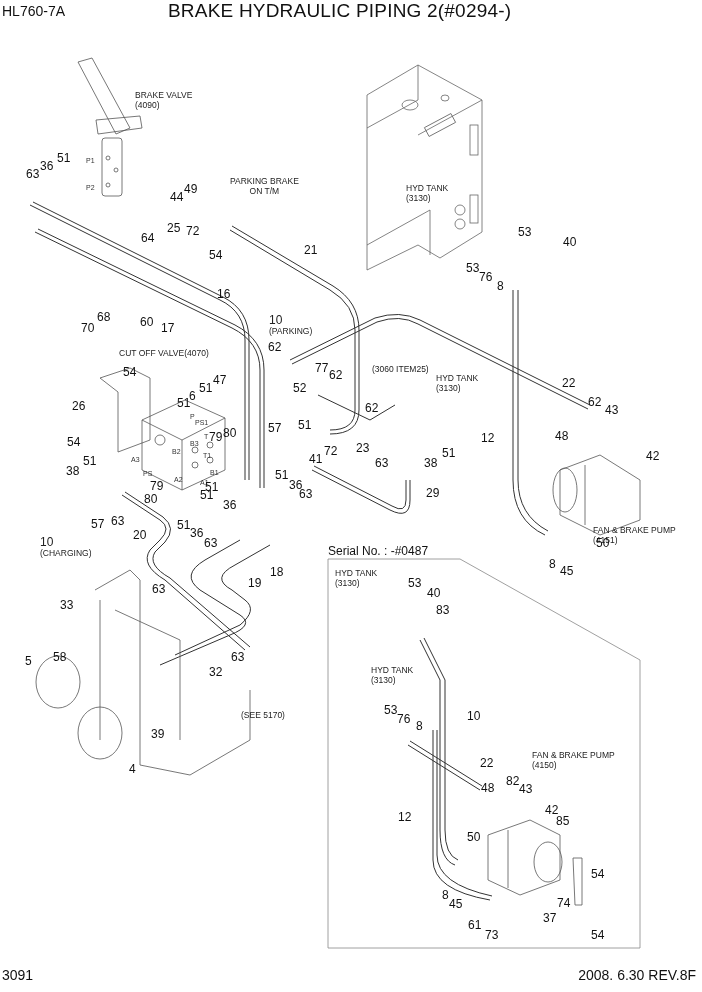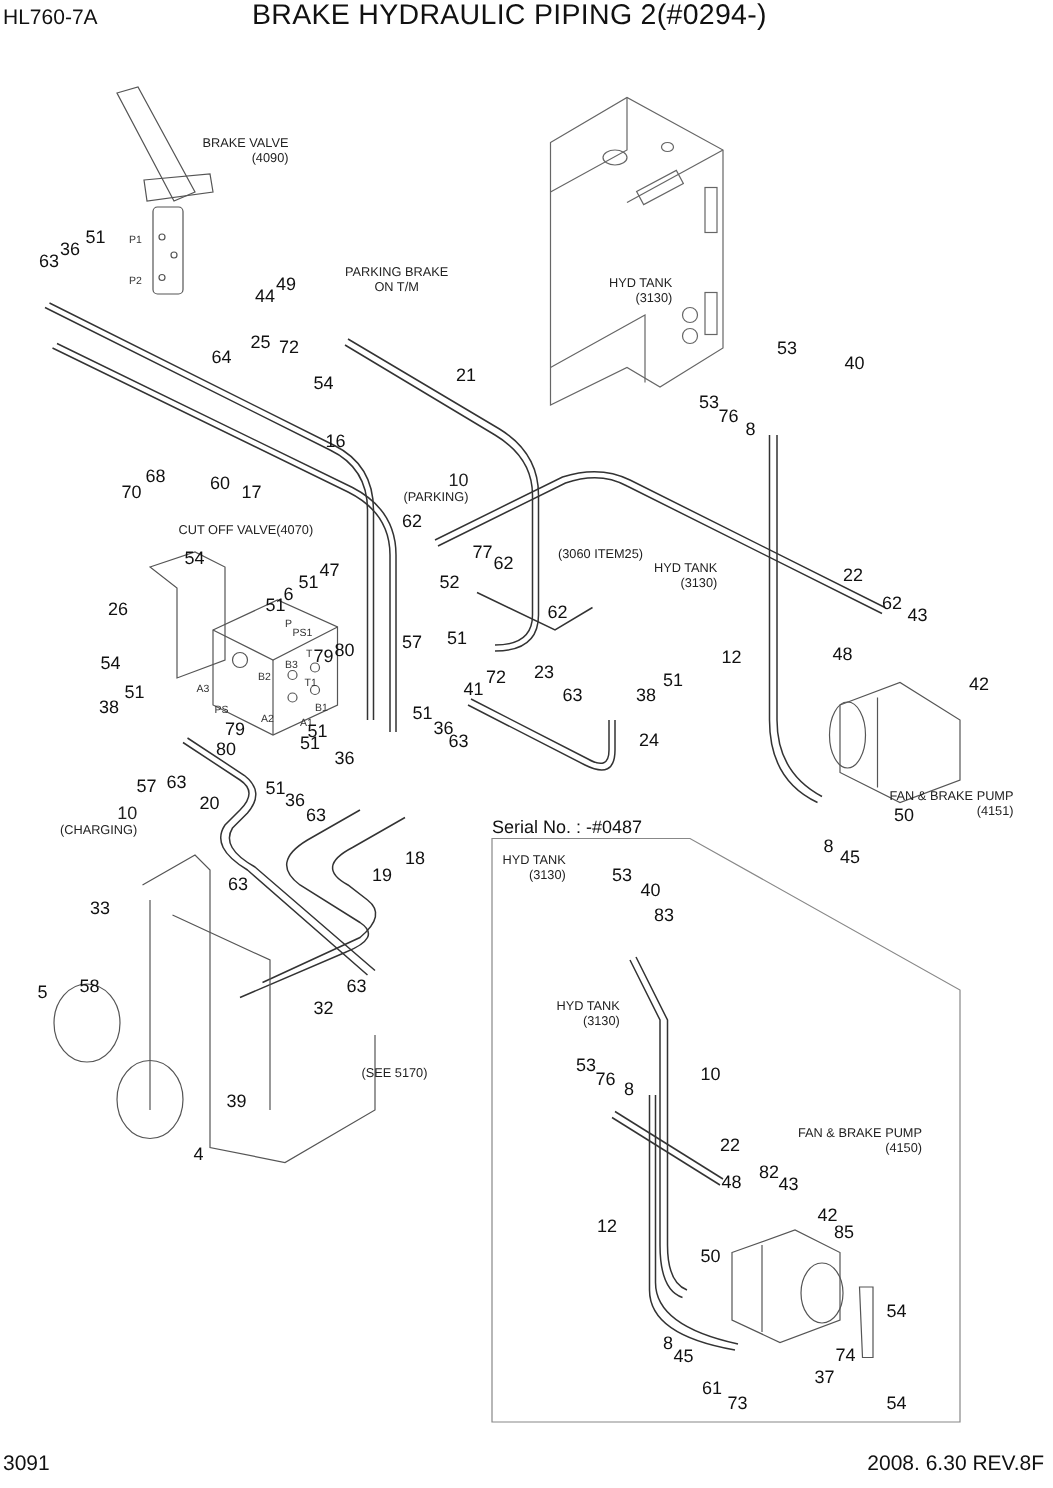--- a/index.html
+++ b/index.html
@@ -4,21 +4,21 @@
 <style>
   html, body { margin:0; padding:0; background:#ffffff; }
   body { width:702px; height:992px; position:relative; overflow:hidden;
          font-family:"Liberation Sans", sans-serif; color:#111; }
   .hdr-model { position:absolute; left:2px; top:3px; font-size:14px; }
   .hdr-title { position:absolute; left:168px; top:0px; font-size:19px; letter-spacing:0.2px; }
   .ftr-page { position:absolute; left:2px; top:967px; font-size:14px; }
   .ftr-rev { position:absolute; right:6px; top:967px; font-size:14px; }
   svg.diagram { position:absolute; left:0; top:0; }
   .lbl { position:absolute; font-size:12px; line-height:12px; white-space:nowrap; color:#111; }
-  .cap { position:absolute; font-size:8.5px; line-height:10px; text-align:right; white-space:nowrap; color:#222; }
+  .cap { position:absolute; font-size:8.5px; line-height:10px; text-align:left; white-space:nowrap; color:#222; }
   .port { position:absolute; font-size:7px; color:#333; white-space:nowrap; }
   .serial { position:absolute; left:328px; top:544px; font-size:12px; }
 </style>
 </head>
 <body>
 
 <div class="hdr-model">HL760-7A</div>
 <div class="hdr-title">BRAKE HYDRAULIC PIPING 2(#0294-)</div>
 
 <svg class="diagram" width="702" height="992" viewBox="0 0 702 992" fill="none" stroke="#333" stroke-width="1">
@@ -247,21 +247,21 @@
 <div class="lbl" style="left:605px;top:404px">43</div>
 <div class="lbl" style="left:555px;top:430px">48</div>
 <div class="lbl" style="left:481px;top:432px">12</div>
 <div class="lbl" style="left:646px;top:450px">42</div>
 <div class="lbl" style="left:596px;top:537px">50</div>
 <div class="lbl" style="left:549px;top:558px">8</div>
 <div class="lbl" style="left:560px;top:565px">45</div>
 <div class="lbl" style="left:442px;top:447px">51</div>
 <div class="lbl" style="left:424px;top:457px">38</div>
 <div class="lbl" style="left:375px;top:457px">63</div>
-<div class="lbl" style="left:426px;top:487px">24</div>
+<div class="lbl" style="left:426px;top:487px">29</div>
 <div class="lbl" style="left:408px;top:577px">53</div>
 <div class="lbl" style="left:427px;top:587px">40</div>
 <div class="lbl" style="left:436px;top:604px">83</div>
 <div class="lbl" style="left:384px;top:704px">53</div>
 <div class="lbl" style="left:397px;top:713px">76</div>
 <div class="lbl" style="left:416px;top:720px">8</div>
 <div class="lbl" style="left:467px;top:710px">10</div>
 <div class="lbl" style="left:480px;top:757px">22</div>
 <div class="lbl" style="left:506px;top:775px">82</div>
 <div class="lbl" style="left:519px;top:783px">43</div>

